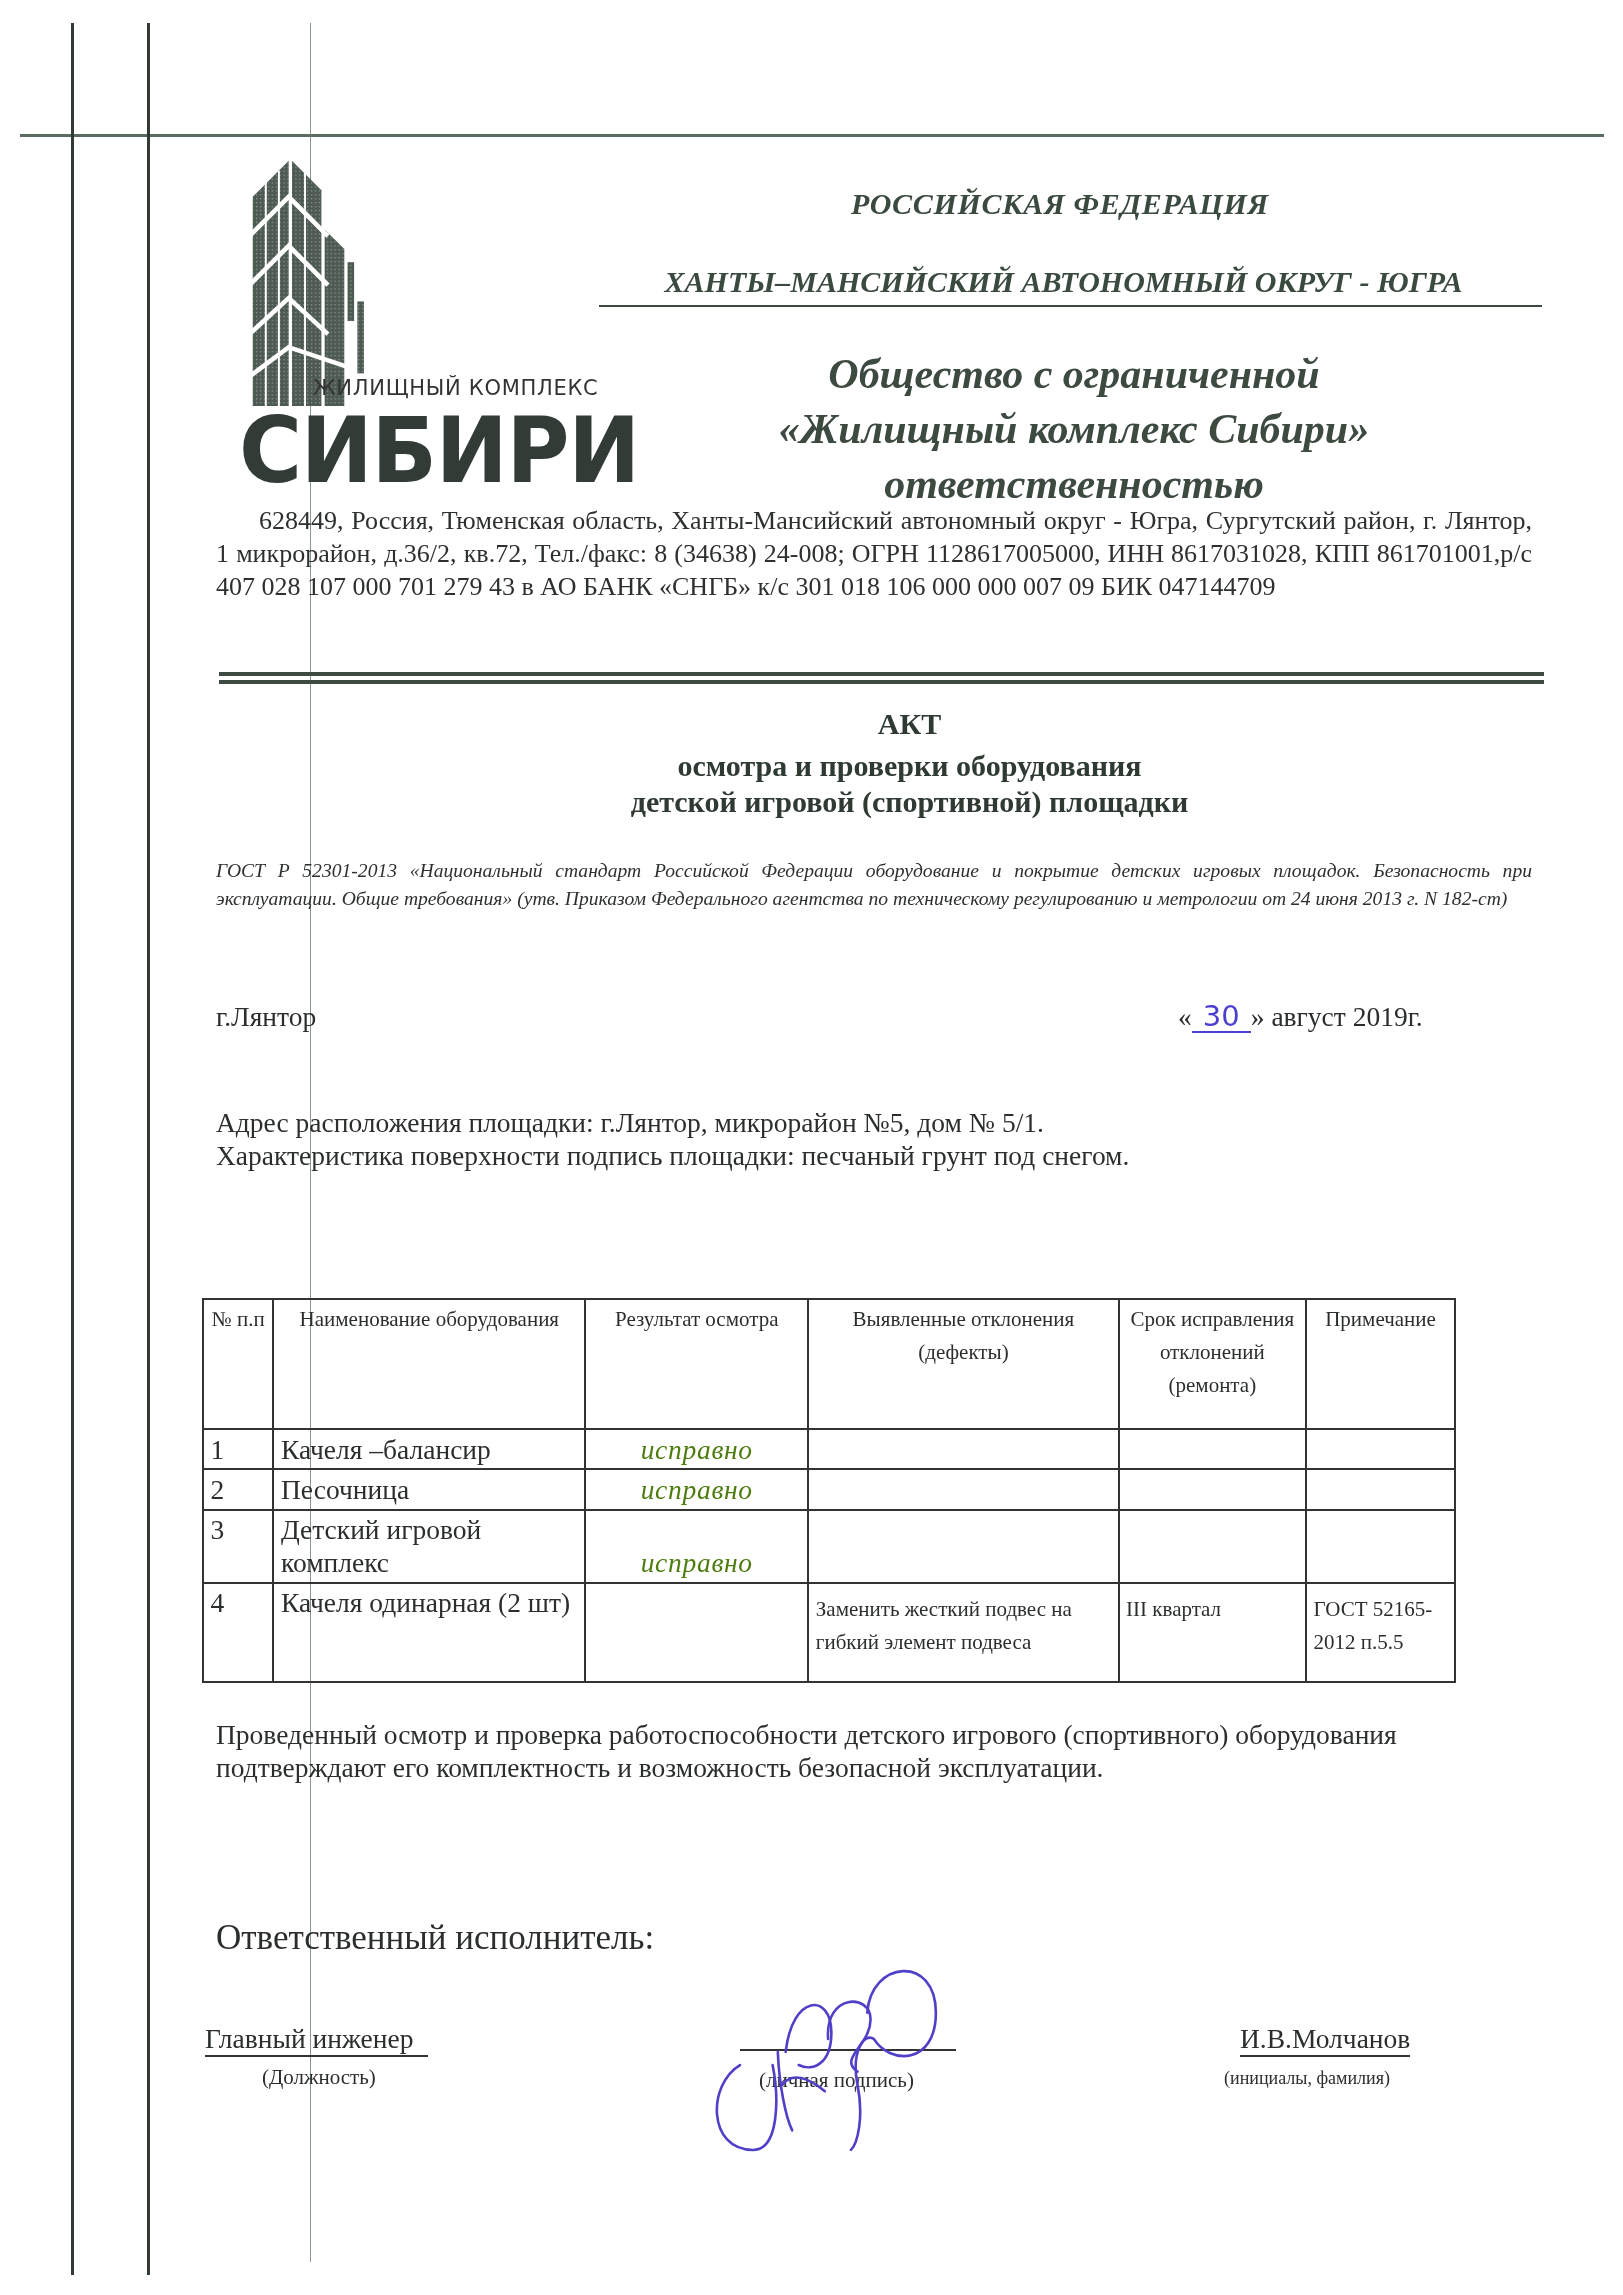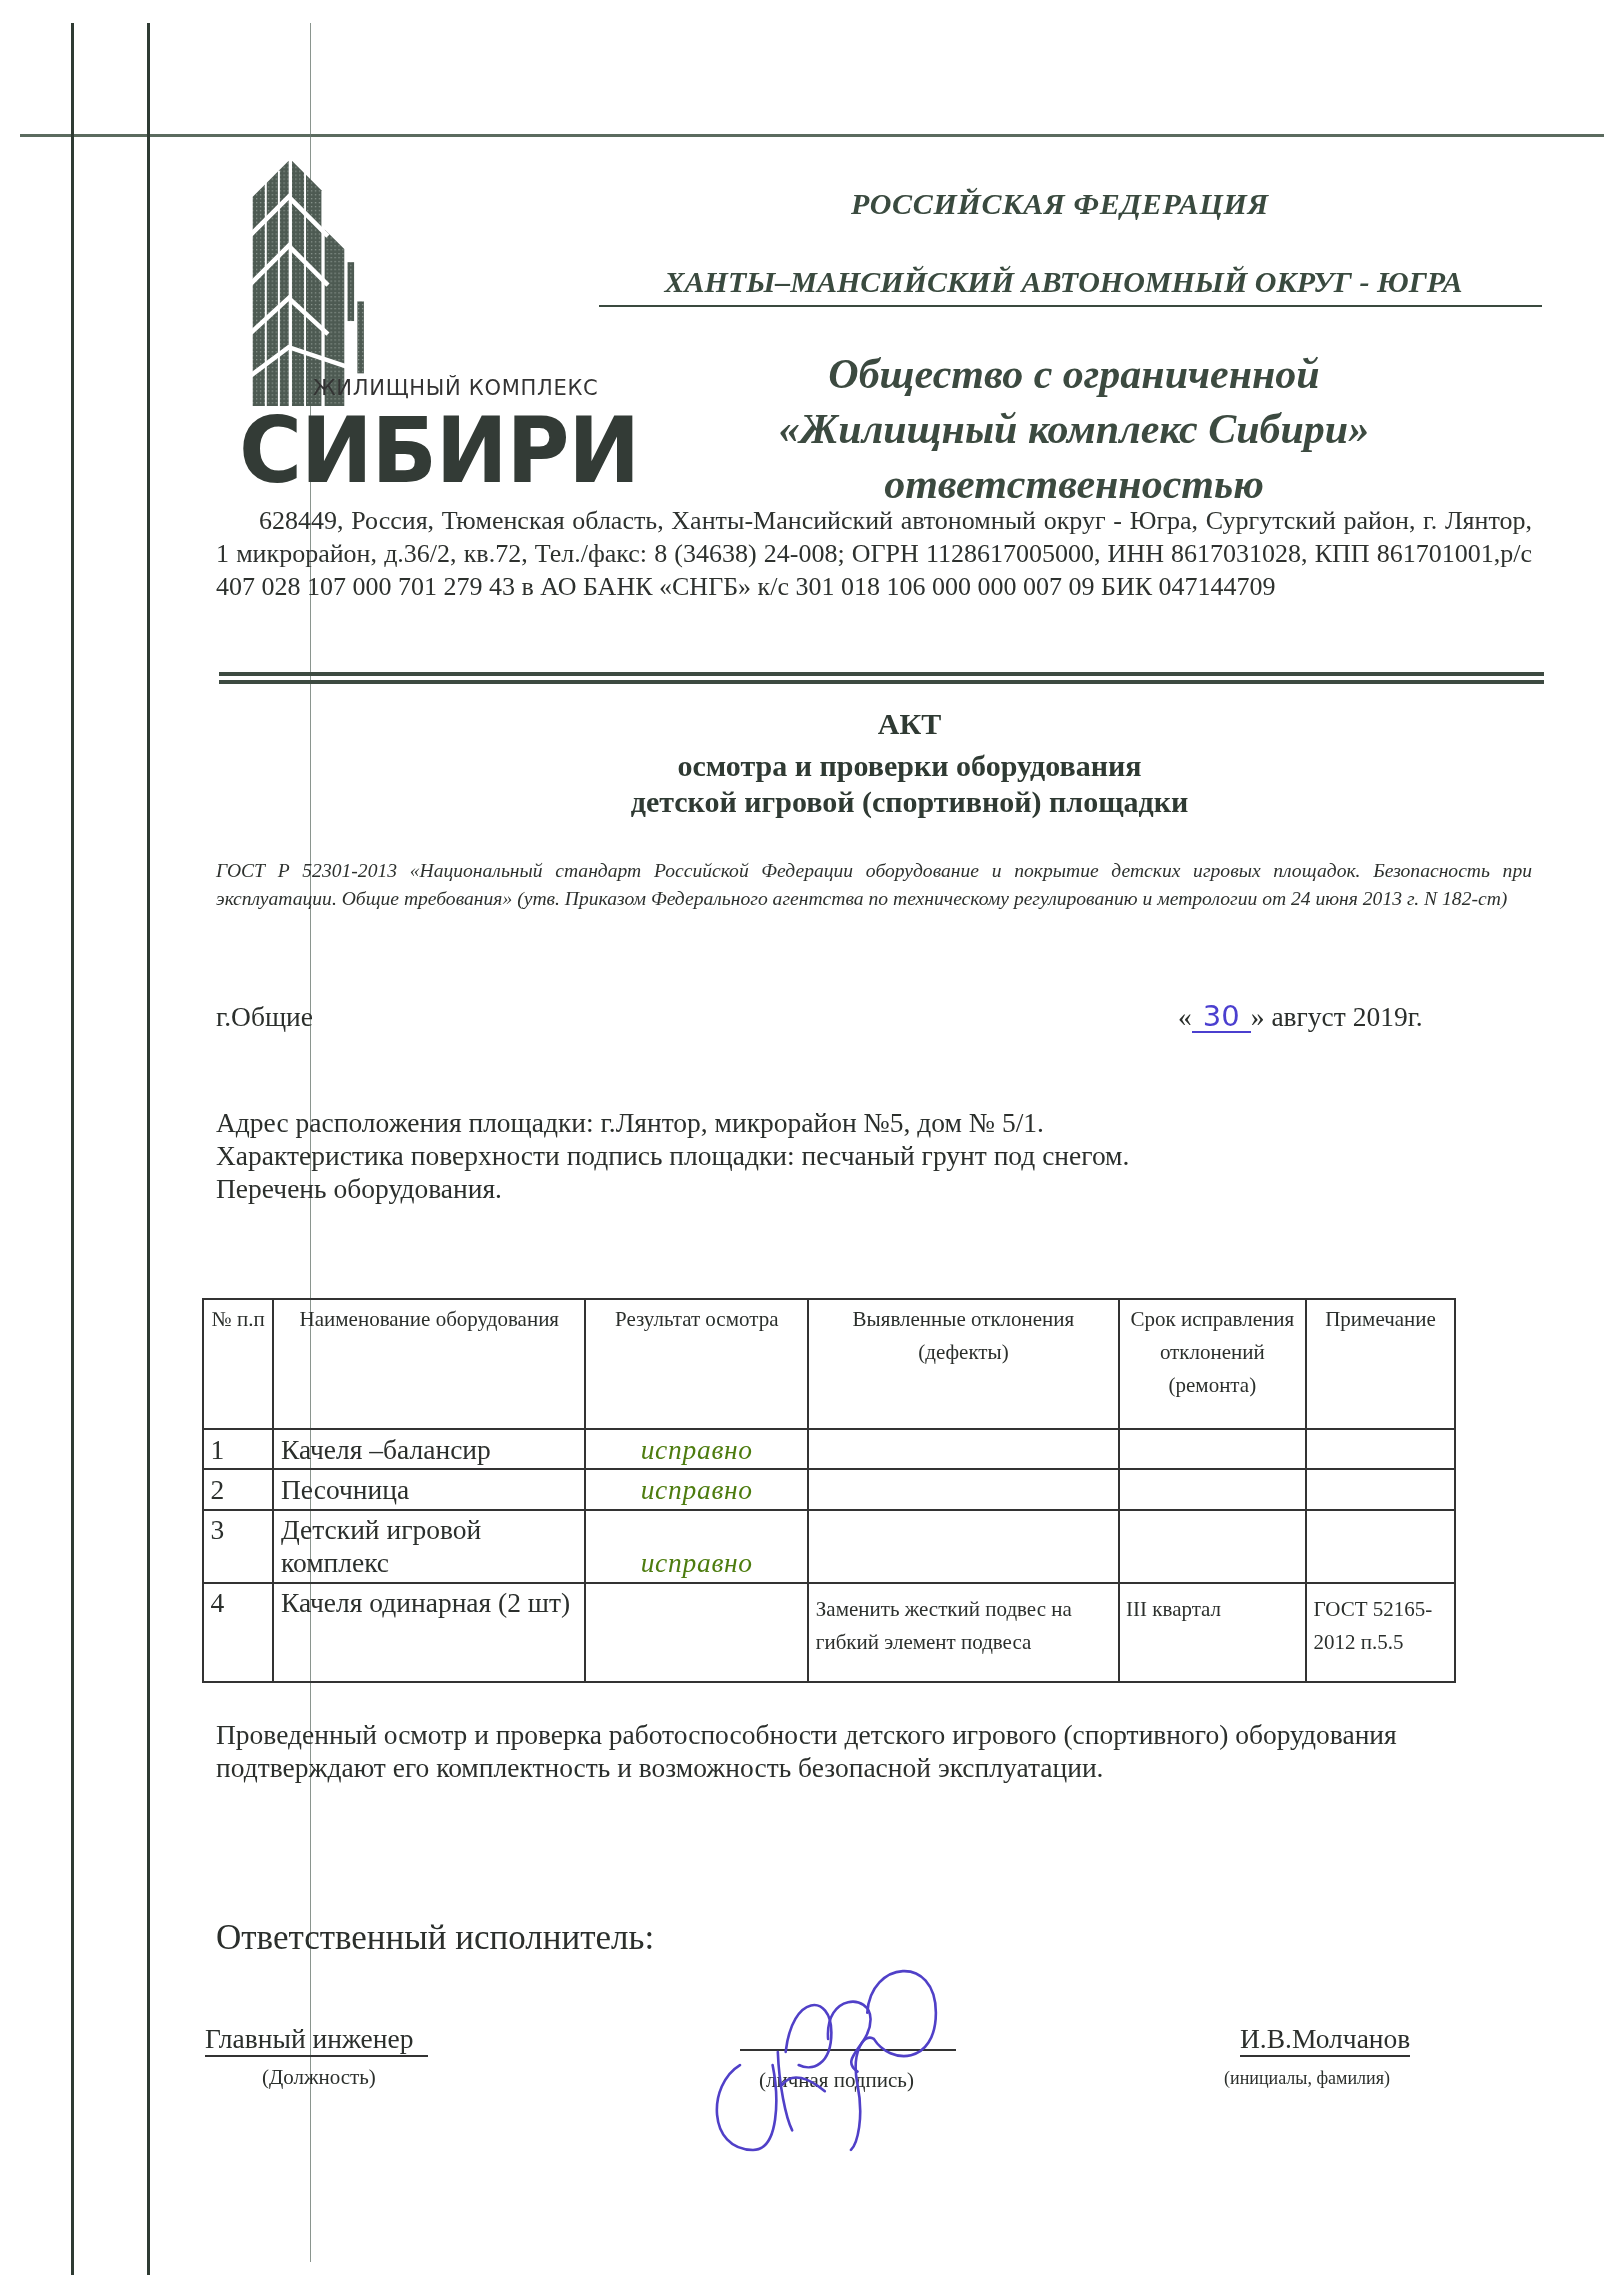--- a/index.html
+++ b/index.html
@@ -105,29 +105,28 @@
 <div class="dbl2"></div>
 
 <div class="title t1">АКТ</div>
 <div class="title t2">осмотра и проверки оборудования</div>
 <div class="title t3">детской игровой (спортивной) площадки</div>
 
 <div class="dev">
   <div>ГОСТ Р 52301-2013 «Национальный стандарт Российской Федерации оборудование и покрытие детских игровых площадок. Безопасность при эксплуатации. Общие требования» (утв. Приказом Федерального агентства по техническому регулированию и метрологии от 24 июня 2013 г. N 182-ст)</div>
 </div>
 
-<div class="city">г.Общие</div>
+<div class="city">г.Лянтор</div>
 <div class="date">
   <span>«</span><span class="day">30</span><span>» август 2019г.</span>
 </div>
 
 <div class="info">
   <div>Адрес расположения площадки: г.Лянтор, микрорайон №5, дом № 5/1.</div>
   <div>Характеристика поверхности подпись площадки: песчаный грунт под снегом.</div>
-  <div>Перечень оборудования.</div>
 </div>
 
 <table class="equip">
   <colgroup>
     <col style="width:73px">
       <col style="width:327px">
       <col style="width:232px">
     <col style="width:327px">
       <col style="width:193px">
       <col style="width:151px">

